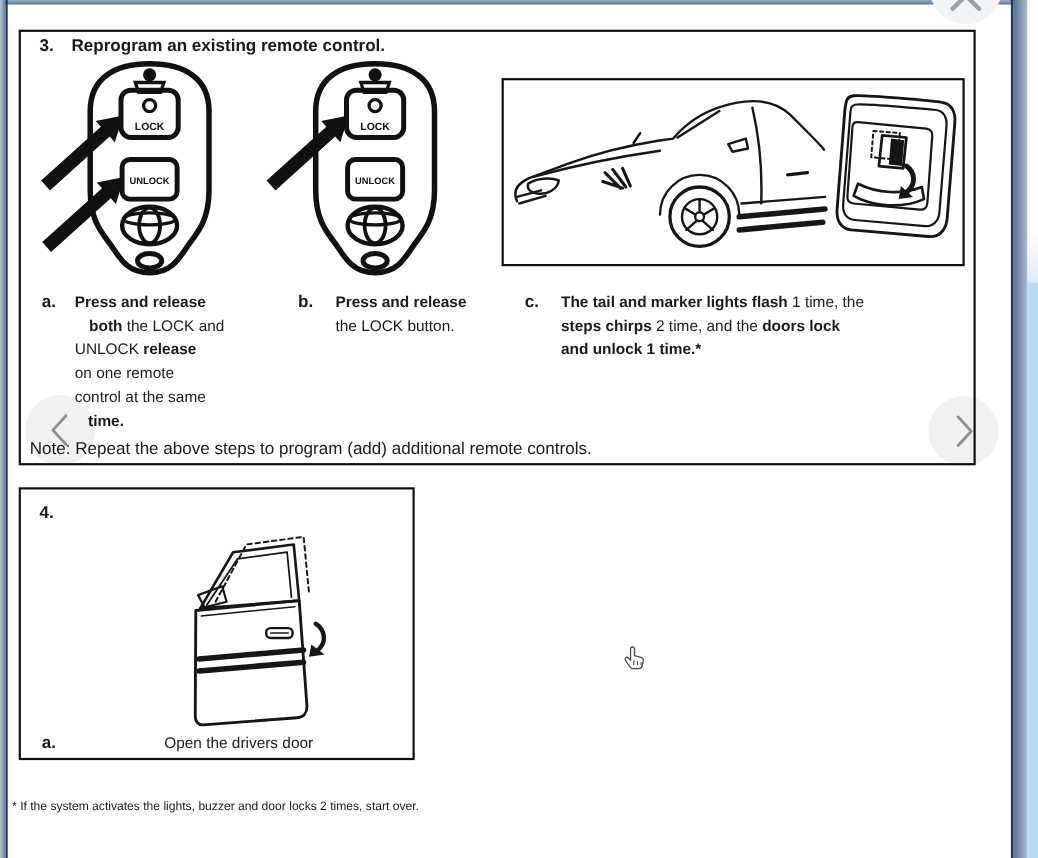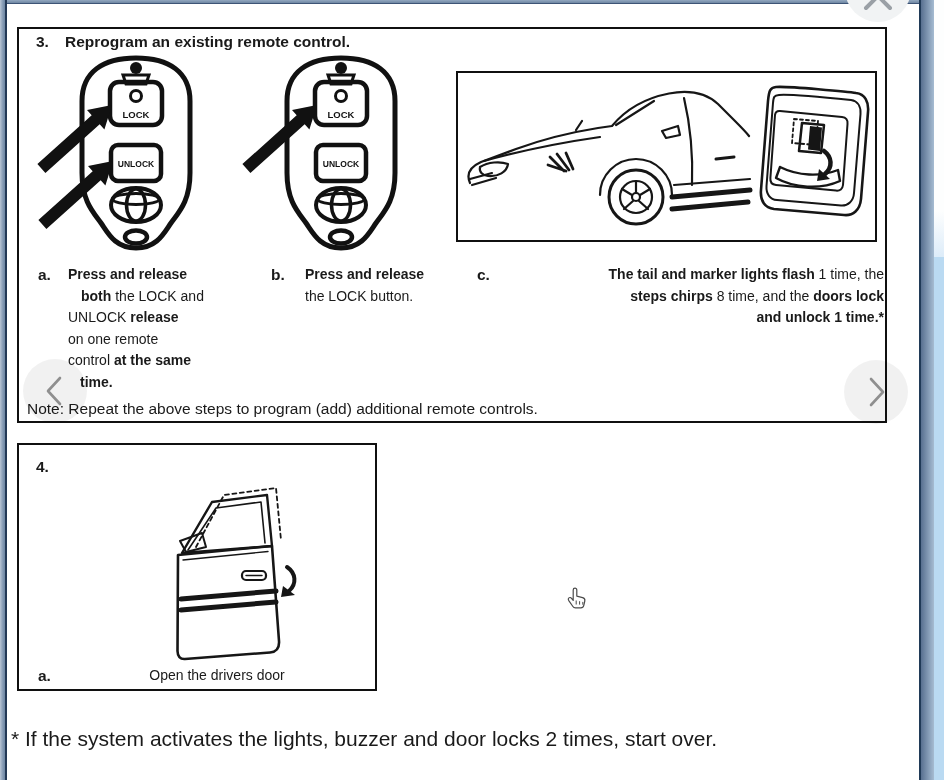--- a/index.html
+++ b/index.html
@@ -34,24 +34,24 @@
   .box2 { left:17px; top:443px; width:360px; height:248px; }
   .car-fig { position:absolute; left:456px; top:71px; width:421px; height:171px;
     border:2.5px solid #101010; }
   .step-title { position:absolute; display:flex; font-weight:bold; font-size:15.5px; }
   .t3 { left:36px; top:33px; } .t3 .num { width:29px; }
   .t4 { left:36px; top:458px; } .t4 .num { width:29px; }
   .col-label { position:absolute; font-weight:bold; font-size:15.5px; line-height:21.6px; }
   .col-text  { position:absolute; font-size:14px; line-height:21.6px; }
   .a-label { left:38px; top:264px; }  .a-text { left:68px;  top:264px; width:178px; }
   .b-label { left:271px; top:264px; } .b-text { left:305px; top:264px; width:160px; }
-  .c-label { left:477px; top:264px; } .c-text { left:510px; top:264px; width:374px;text-align:right; }
+  .c-label { left:477px; top:264px; } .c-text { left:510px; top:264px; width:374px; }
   .note { position:absolute; left:27px; top:400px; font-size:15.5px; width:860px; }
   .a2-label { left:38px; top:665px; } .a2-text { left:72px; top:665px; width:290px;text-align:center; }
-  .footnote { position:absolute; left:11px; top:727px; font-size:21px; }
+  .footnote { position:absolute; left:11px; top:727px; font-size:11px; }
   .remote-svg { position:absolute; top:53px; }
   .r1 { left:28px; } .r2 { left:233px; }
   .door-svg { position:absolute; left:130px; top:483px; }
   .cursor { position:absolute; left:565px; top:586px; z-index:30; }
   svg text { font-family:"Liberation Sans", sans-serif; }
 </style>
 </head>
 <body>
 
 <div class="top-strip"></div>
@@ -167,25 +167,25 @@
       <path d="M344,50 L366,52 L363,80 L341,78 Z" stroke-width="2.5"></path>
       <path d="M352,53 L364,54.5 L362,78 L350,76.5 Z" fill="#151515" stroke="none"></path>
       <path d="M366,78 C374,84 375,94 367,101" stroke-width="4.5"></path>
       <polygon points="361,96 372,106 359,108" fill="#151515" stroke="none"></polygon>
       <path d="M322,94 C340,103 362,104 380,97 L382,108 C362,117 336,115 318,105 Z" stroke-width="2.4"></path>
     </g>
   </svg>
 </div>
 
 <div class="col-label a-label">a.</div>
-<div class="col-text a-text"><span style="font-weight: bold;">Press and release</span><br><span style="font-weight: bold; margin-left: 13px;">both</span><span> the LOCK and</span><br><span>UNLOCK </span><span style="font-weight: bold;">release</span><br><span>on one remote</span><br><span>control </span><span style="font-weight: bold;">at the same</span><br><span style="font-weight: bold; margin-left: 12px;">time.</span></div>
+<div class="col-text a-text"><span style="font-weight: bold;">Press and release</span><br><span style="font-weight: bold; margin-left: 13px;">both</span><span> the LOCK and</span><br><span>UNLOCK </span><span style="font-weight: bold;">release</span><br><span>on one remote</span><br><span>control </span><span style="font-weight: normal;">at the same</span><br><span style="font-weight: bold; margin-left: 12px;">time.</span></div>
 <div class="col-label b-label">b.</div>
 <div class="col-text b-text"><span style="font-weight: bold;">Press and release</span><br><span>the LOCK button.</span></div>
 <div class="col-label c-label">c.</div>
-<div class="col-text c-text"><span style="font-weight: bold;">The tail and marker lights flash</span><span> 1 time, the</span><br><span style="font-weight: bold;">steps chirps</span><span> 8 time, and the </span><span style="font-weight: bold;">doors lock</span><br><span style="font-weight: bold;">and unlock 1 time.*</span></div>
+<div class="col-text c-text"><span style="font-weight: bold;">The tail and marker lights flash</span><span> 1 time, the</span><br><span style="font-weight: bold;">steps chirps</span><span> 2 time, and the </span><span style="font-weight: bold;">doors lock</span><br><span style="font-weight: bold;">and unlock 1 time.*</span></div>
 
 <div class="note">Note: Repeat the above steps to program (add) additional remote controls.</div>
 
 <div class="box box2"></div>
 
 <div class="step-title t4">
   <span class="num">4.</span>
 </div>
 
 <svg class="door-svg" width="170" height="182" viewBox="0 0 170 182" fill="none" stroke="#161616" stroke-linecap="round" stroke-linejoin="round">

